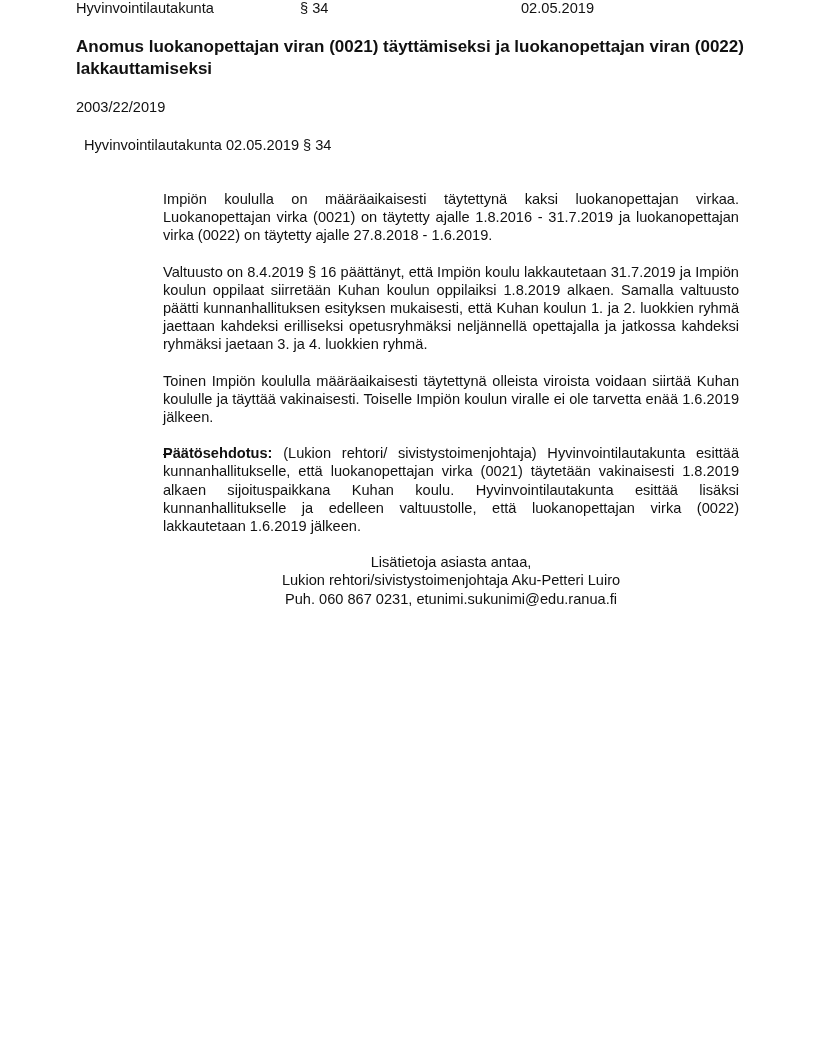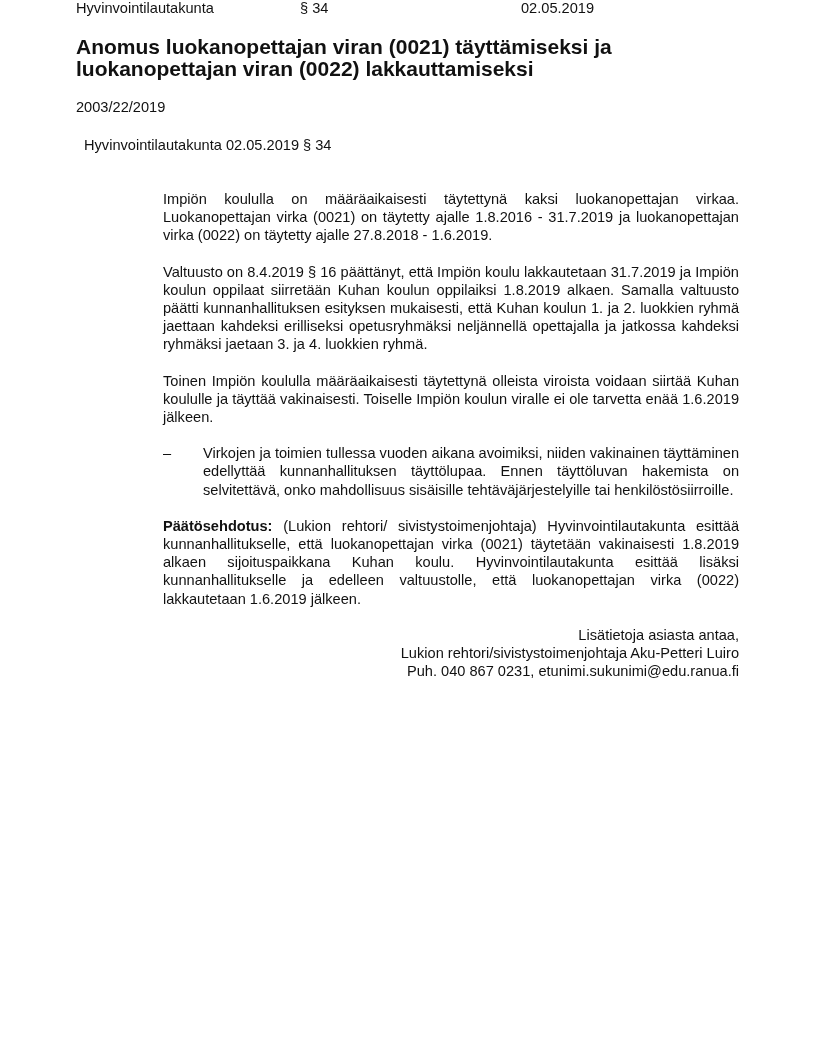--- a/index.html
+++ b/index.html
@@ -27,21 +27,21 @@
     }
     .page-header .committee { position: absolute; left: 76px; }
     .page-header .section { position: absolute; left: 300px; }
     .page-header .date { position: absolute; left: 521px; }
 
     .doc-title {
       position: absolute;
       top: 36px;
       left: 76px;
       width: 680px;
-      font-size: 21px;
+      font-size: 17px;
       font-weight: bold;
       line-height: 22px;
       margin: 0;
     }
     .case-number {
       position: absolute;
       top: 97px;
       left: 76px;
       line-height: 20px;
     }
@@ -77,21 +77,21 @@
     .bullet-dash {
       position: absolute;
       left: 0;
       top: 0;
     }
     .label-strong {
       font-weight: bold;
     }
     .contact-block p {
       margin: 0;
-      text-align: right;
+      text-align: center;
     }
   </style>
 </head>
 <body>
 
 <div class="page-header">
   <span class="committee">Hyvinvointilautakunta</span>
   <span class="section">§ 34</span>
   <span class="date">02.05.2019</span>
 </div>
@@ -103,25 +103,24 @@
 <div class="meeting-ref">Hyvinvointilautakunta 02.05.2019 § 34</div>
 
 <div class="body-text">
   <p>Impiön koululla on määräaikaisesti täytettynä kaksi luokanopettajan virkaa. Luokanopettajan virka (0021) on täytetty ajalle 1.8.2016 - 31.7.2019 ja luokanopettajan virka (0022) on täytetty ajalle 27.8.2018 - 1.6.2019.</p>
   <p>Valtuusto on 8.4.2019 § 16 päättänyt, että Impiön koulu lakkautetaan 31.7.2019 ja Impiön koulun oppilaat siirretään Kuhan koulun oppilaiksi 1.8.2019 alkaen. Samalla valtuusto päätti kunnanhallituksen esityksen mukaisesti, että Kuhan koulun 1. ja 2. luokkien ryhmä jaettaan kahdeksi erilliseksi opetusryhmäksi neljännellä opettajalla ja jatkossa kahdeksi ryhmäksi jaetaan 3. ja 4. luokkien ryhmä.</p>
   <p>Toinen Impiön koululla määräaikaisesti täytettynä olleista viroista voidaan siirtää Kuhan koululle ja täyttää vakinaisesti. Toiselle Impiön koulun viralle ei ole tarvetta enää 1.6.2019 jälkeen.</p>
 
   <ul class="bullet-list">
     <li class="bullet-item">
       <span class="bullet-dash">–</span>
-      <span>Virkojen ja toimien tullessa vuoden aikana avoimiksi, niiden vakinainen täyttäminen edellyttää kunnanhallituksen täyttölupaa. Ennen täyttöluvan hakemista on selvitettävä, onko mahdollisuus sisäisille tehtäväjärjestelyille tai henkilöstösiirroille.</span>
     </li>
   </ul>
 
   <p><span class="label-strong">Päätösehdotus:</span><span> (Lukion rehtori/ sivistystoimenjohtaja) Hyvinvointilautakunta esittää kunnanhallitukselle, että luokanopettajan virka (0021) täytetään vakinaisesti 1.8.2019 alkaen sijoituspaikkana Kuhan koulu. Hyvinvointilautakunta esittää lisäksi kunnanhallitukselle ja edelleen valtuustolle, että luokanopettajan virka (0022) lakkautetaan 1.6.2019 jälkeen.</span></p>
 
 
   <div class="contact-block">
     <p>Lisätietoja asiasta antaa,</p>
     <p>Lukion rehtori/sivistystoimenjohtaja Aku-Petteri Luiro</p>
-    <p>Puh. 040 867 0231, etunimi.sukunimi@edu.ranua.fi</p>
+    <p>Puh. 060 867 0231, etunimi.sukunimi@edu.ranua.fi</p>
   </div>
 </div>
 
 </body></html>

